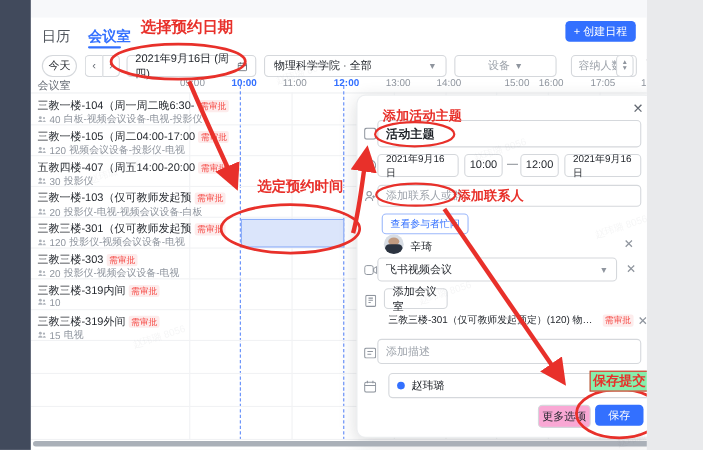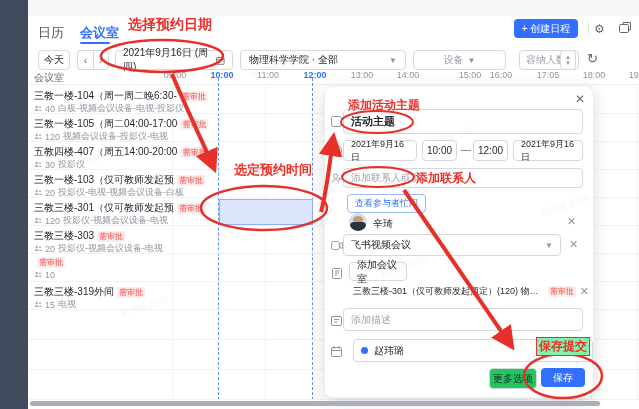--- a/index.html
+++ b/index.html
@@ -1,16 +1,16 @@
 <!DOCTYPE html>
 <html><head>
 <meta charset="utf-8">
 <style>
   html,body{margin:0;padding:0;background:#e9eaec;}
-  .app{position:relative;width:639px;height:409px;background:#fff;overflow:hidden;
+  .app{position:relative;width:588px;height:409px;background:#fff;overflow:hidden;
        font-family:"Liberation Sans","DejaVu Sans",sans-serif;color:#1f2329;}
   .abs{position:absolute;}
   
   .sidebar{left:0;top:0;width:28px;height:409px;background:#414a5c;z-index:30;}
   .sb-avatar{left:2px;top:22px;width:24px;height:24px;border-radius:50%;background:#2e6bf6;
              color:#fff;font-size:7px;display:flex;align-items:center;justify-content:center;border:2px solid #5a6170;box-sizing:border-box;}
   .sb-ic{left:0;width:28px;height:22px;display:flex;align-items:center;justify-content:center;color:#9ba1ae;font-size:12px;}
   .sb-active{background:#3370ff;border-radius:5px;left:4px;width:20px;height:20px;color:#fff;}
   .cal-glyph{width:13px;height:13px;background:#fff;border-radius:2px;color:#3370ff;font-size:8px;font-weight:bold;
              display:flex;align-items:center;justify-content:center;}
@@ -58,21 +58,21 @@
   .inp{border:1px solid #d5d8dc;border-radius:4px;background:#fff;font-size:10px;display:flex;align-items:center;
        box-sizing:border-box;padding:0 7px;}
   .p-close{right:8px;top:5px;font-size:12px;color:#646a73;}
   .busy-btn{left:22px;top:107px;border:1px solid #9cb8fb;color:#3370ff;border-radius:4px;font-size:9px;
             padding:2px 7px;background:#fff;}
   .avatar-photo{left:24px;top:126px;width:18px;height:18px;border-radius:50%;background:#d8dde4;overflow:hidden;}
   .avatar-photo i{position:absolute;left:4px;top:3px;width:10px;height:7px;border-radius:50%;background:#c09a80;}
   .avatar-photo b{position:absolute;left:1px;top:9px;width:16px;height:10px;border-radius:4px 4px 0 0;background:#2b3340;}
   .chip{left:28px;top:198px;width:236px;font-size:9px;color:#1f2329;display:flex;align-items:center;white-space:nowrap;}
   .dot-blue{width:7px;height:7px;border-radius:50%;background:#3370ff;margin-right:6px;flex:none;}
-  .more-btn{left:164px;top:281px;width:46px;height:19px;border:1px solid #d5d8dc;border-radius:4px;background:#22c55e;
+  .more-btn{left:164px;top:281px;width:46px;height:19px;border:1px solid #d5d8dc;border-radius:4px;background:#f9a8d4;
             font-size:10px;display:flex;align-items:center;justify-content:center;}
   .save-btn{left:216px;top:281px;width:44px;height:19px;background:#3370ff;border-radius:4px;color:#fff;
             font-size:10px;display:flex;align-items:center;justify-content:center;}
   
   .anno{color:#e8302a;font-weight:bold;z-index:40;white-space:nowrap;}
   .anno-box{background:#86efac;border:1px solid #e8302a;padding:0 2px;}
   .anno-svg{left:0;top:0;width:639px;height:409px;z-index:38;pointer-events:none;}
   .wm{font-size:9px;color:#646a73;opacity:.06;transform:rotate(-18deg);z-index:36;pointer-events:none;white-space:nowrap;}
   .xmark{color:#8f959e;font-size:11px;}
 </style>
@@ -138,21 +138,21 @@
   <div class="abs create-btn">+ 创建日程</div>
   <div class="abs hdr-sep"></div>
   <div class="abs hdr-ic" style="left:594px;">⚙</div>
   <div class="abs hdr-ic" style="left:619px;">
     <svg width="12" height="11" viewBox="0 0 12 11">
         <rect x="0.5" y="2.5" width="9" height="8" rx="1" fill="none" stroke="#646a73"></rect>
         <path d="M4 2.5V.5h7.5V8H9.5" fill="none" stroke="#646a73"></path>
       </svg>
   </div>
 
-  <div class="abs tbtn" style="left:38px;width:32px;">今天</div>
+  <div class="abs tbtn" style="left:38px;width:32px;border-radius:10px;">今天</div>
   <div class="abs tbtn" style="left:77px;width:16px;border-right:none;border-radius:4px 0 0 4px;color:#646a73;">‹</div>
   <div class="abs tbtn" style="left:93px;width:16px;border-radius:0 4px 4px 0;color:#646a73;">›</div>
   <div class="abs tbtn" style="left:115px;width:118px;justify-content:space-between;padding:0 7px;">
     <span>2021年9月16日 (周四)</span>
     <svg width="9" height="9" viewBox="0 0 10 10">
         <rect x="0.5" y="1.5" width="9" height="8" rx="1" fill="none" stroke="#646a73"></rect>
         <path d="M.5 4h9M3 .5v2M7 .5v2" stroke="#646a73"></path>
       </svg>
   </div>
   <div class="abs tbtn" style="left:240px;width:166px;justify-content:space-between;padding:0 8px;">
@@ -289,20 +289,21 @@
           <path d="M1 9c0-1.7 1.3-3 3-3s3 1.3 3 3z"></path>
           <circle cx="9" cy="3.5" r="1.5"></circle>
           <path d="M7.5 9c.2-1.4 1-2.3 2-2.3 1 0 1.8.9 2 2.3z"></path>
         </svg>
         <span>20</span>
         <span>投影仪-视频会议设备-电视</span>
       </div>
   </div>
   <div class="abs room-row" style="top:254px;">
     <div class="r1">
+        <span>三教三楼-319内间</span>
         <span class="badge">需审批</span>
       </div>
     <div class="r2">
         <svg class="cap-ic" viewBox="0 0 12 12">
           <circle cx="4" cy="3" r="2"></circle>
           <path d="M1 9c0-1.7 1.3-3 3-3s3 1.3 3 3z"></path>
           <circle cx="9" cy="3.5" r="1.5"></circle>
           <path d="M7.5 9c.2-1.4 1-2.3 2-2.3 1 0 1.8.9 2 2.3z"></path>
         </svg>
         <span>10</span>

